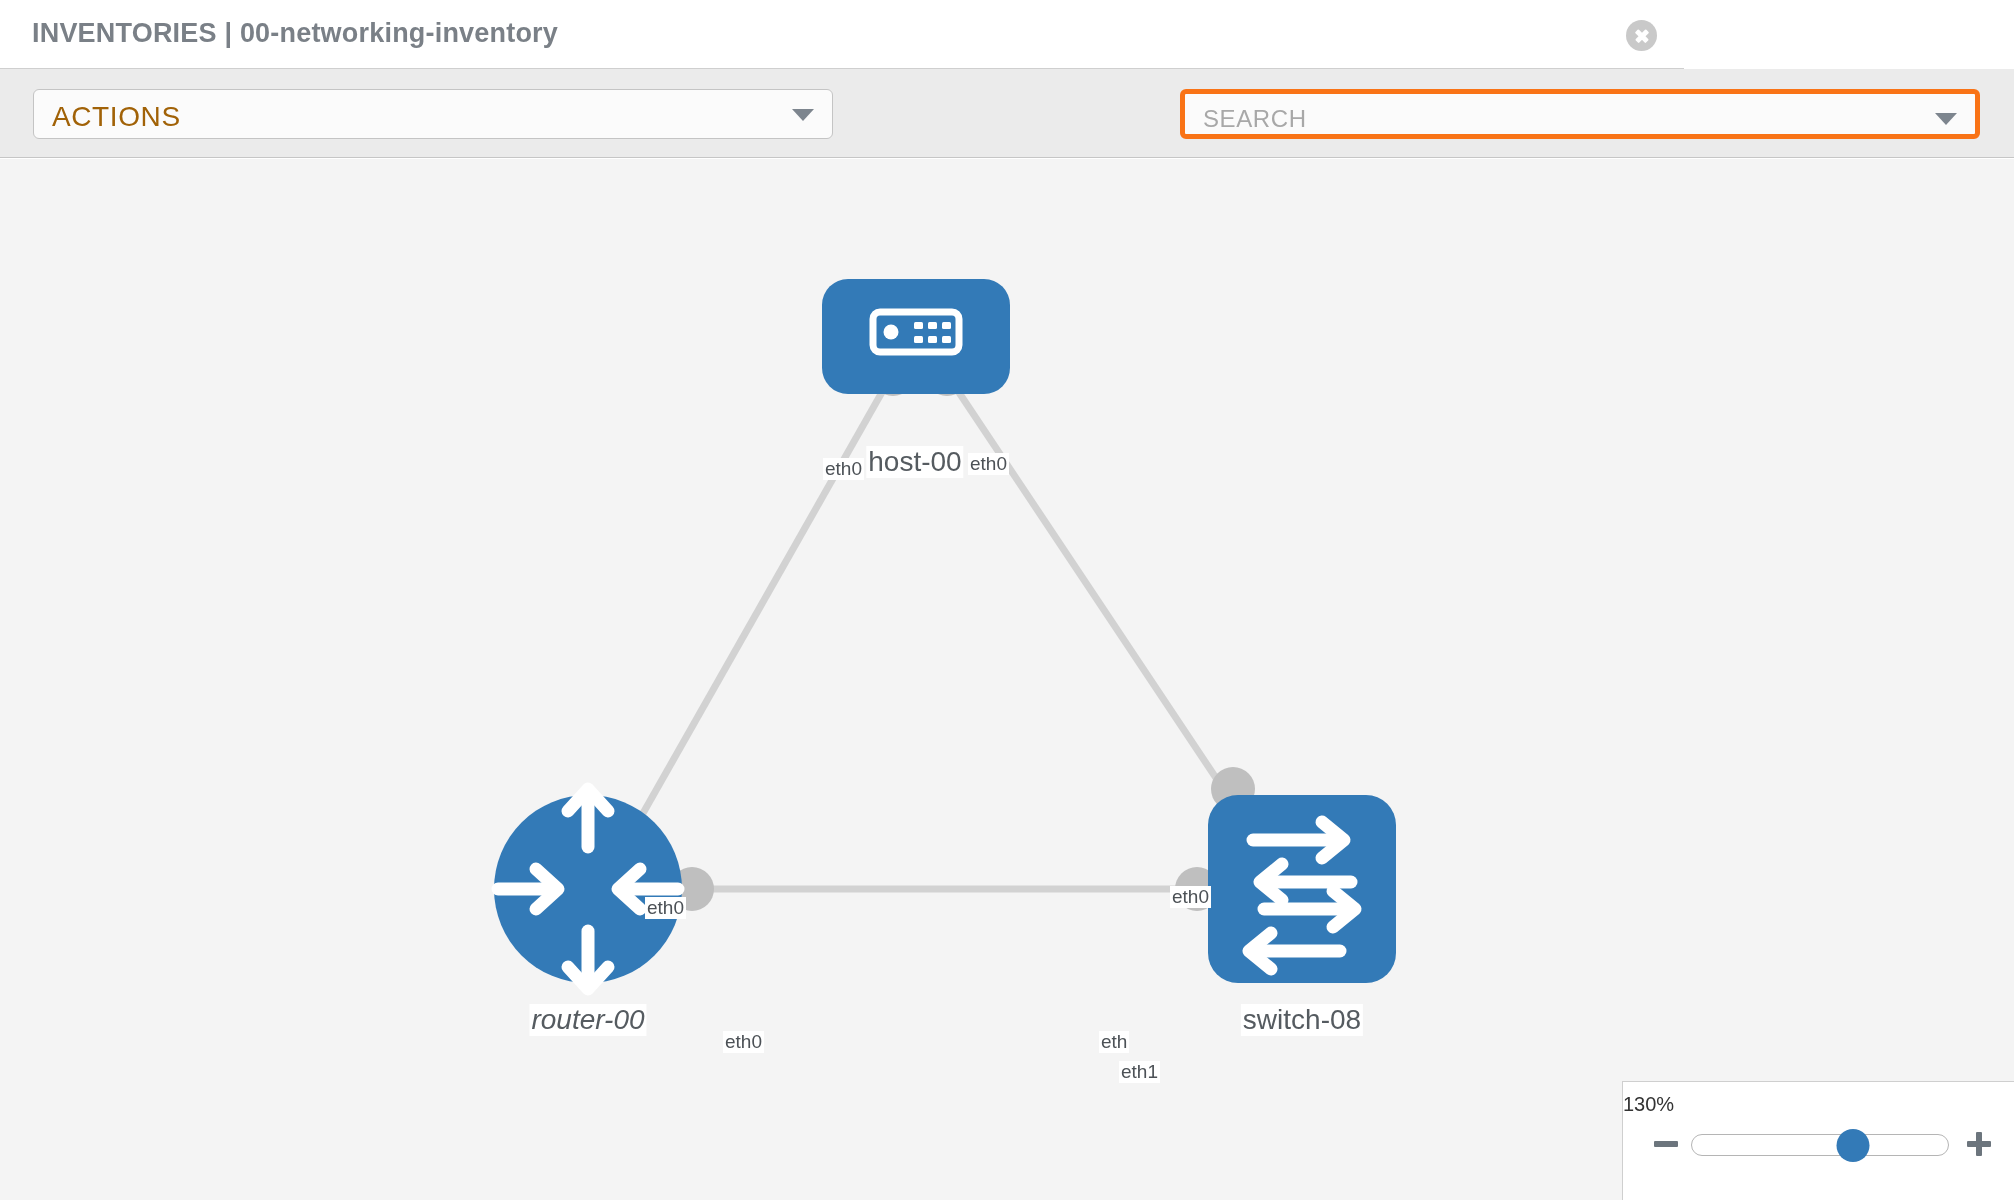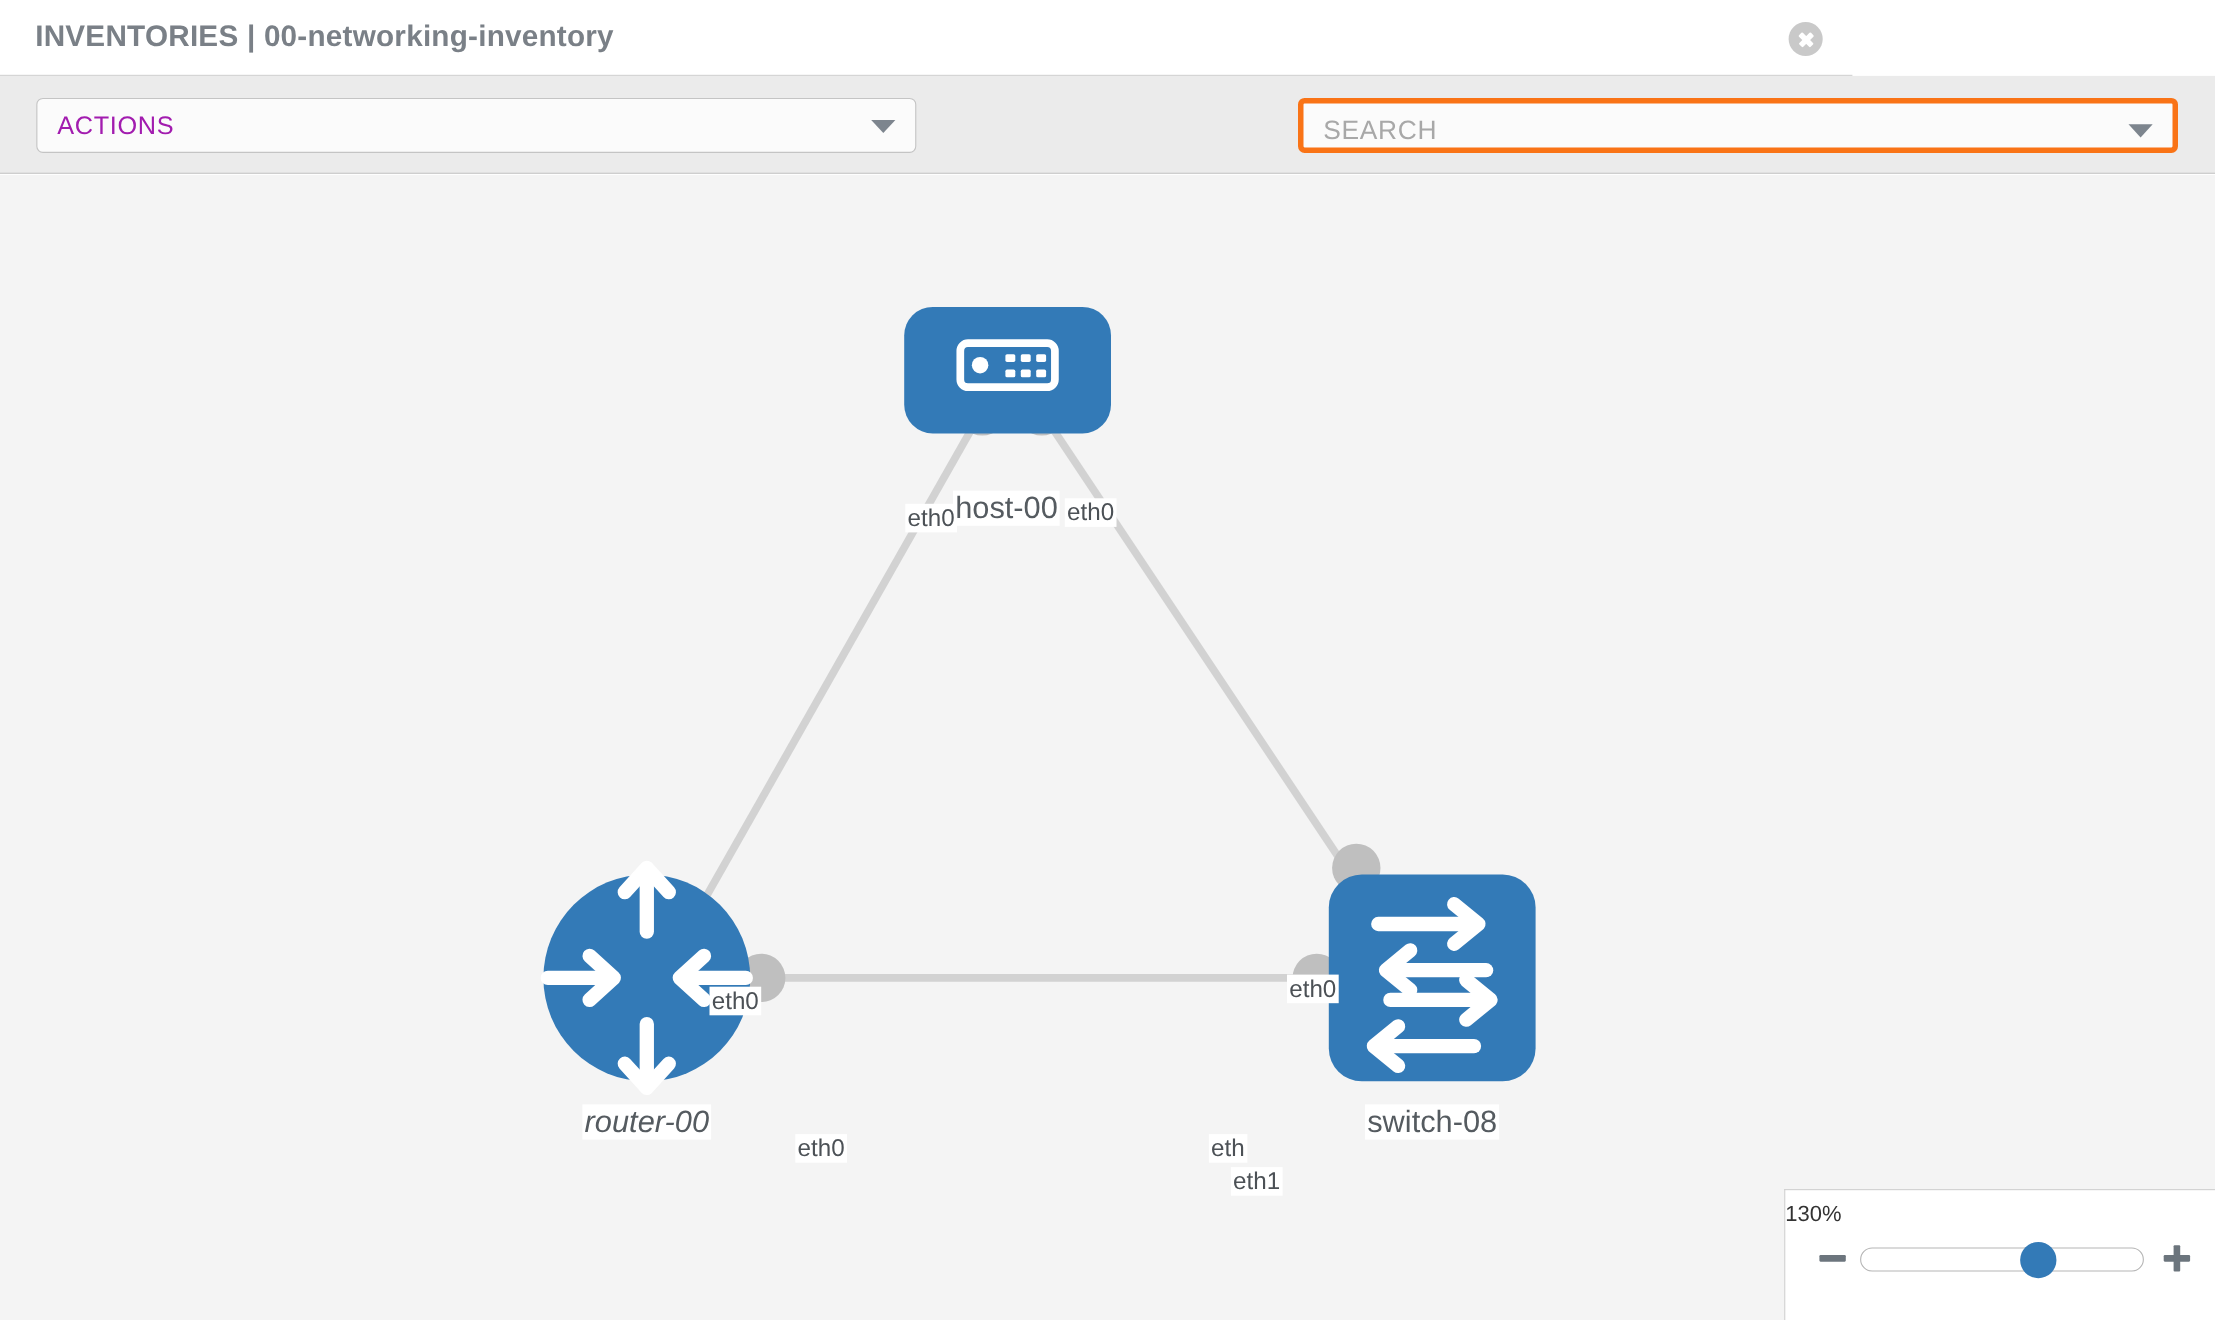--- a/index.html
+++ b/index.html
@@ -57,21 +57,21 @@
     position: absolute; left: 33px; top: 20px;
     width: 800px; height: 50px;
     background: #fbfbfb;
     border: 1px solid #c4c4c4;
     border-radius: 6px;
     box-sizing: border-box;
     cursor: pointer;
   }
   .actions-label {
     position: absolute; left: 18px; top: 11px;
-    font-size: 23px; color: #a21caf;
+    font-size: 28px; color: #a16207;
     letter-spacing: 0.6px;
   }
   .caret {
     position: absolute;
     width: 0; height: 0;
     border-left: 11px solid transparent;
     border-right: 11px solid transparent;
     border-top: 12px solid #7d858e;
   }
   .actions-caret { right: 18px; top: 19px; }
@@ -114,21 +114,21 @@
   .node-label {
     position: absolute;
     font-size: 28px; color: #555b60;
     background: #ffffff;
     white-space: nowrap;
     transform: translateX(-50%);
     padding: 0 2px;
   }
   .edge-label {
     position: absolute;
-    font-size: 22px; color: #4c5156;
+    font-size: 19px; color: #4c5156;
     background: #ffffff;
     white-space: nowrap;
     padding: 0 2px;
   }
 
   
   .zoom-panel {
     position: absolute; left: 1622px; top: 1081px;
     width: 392px; height: 119px;
     background: #ffffff;

